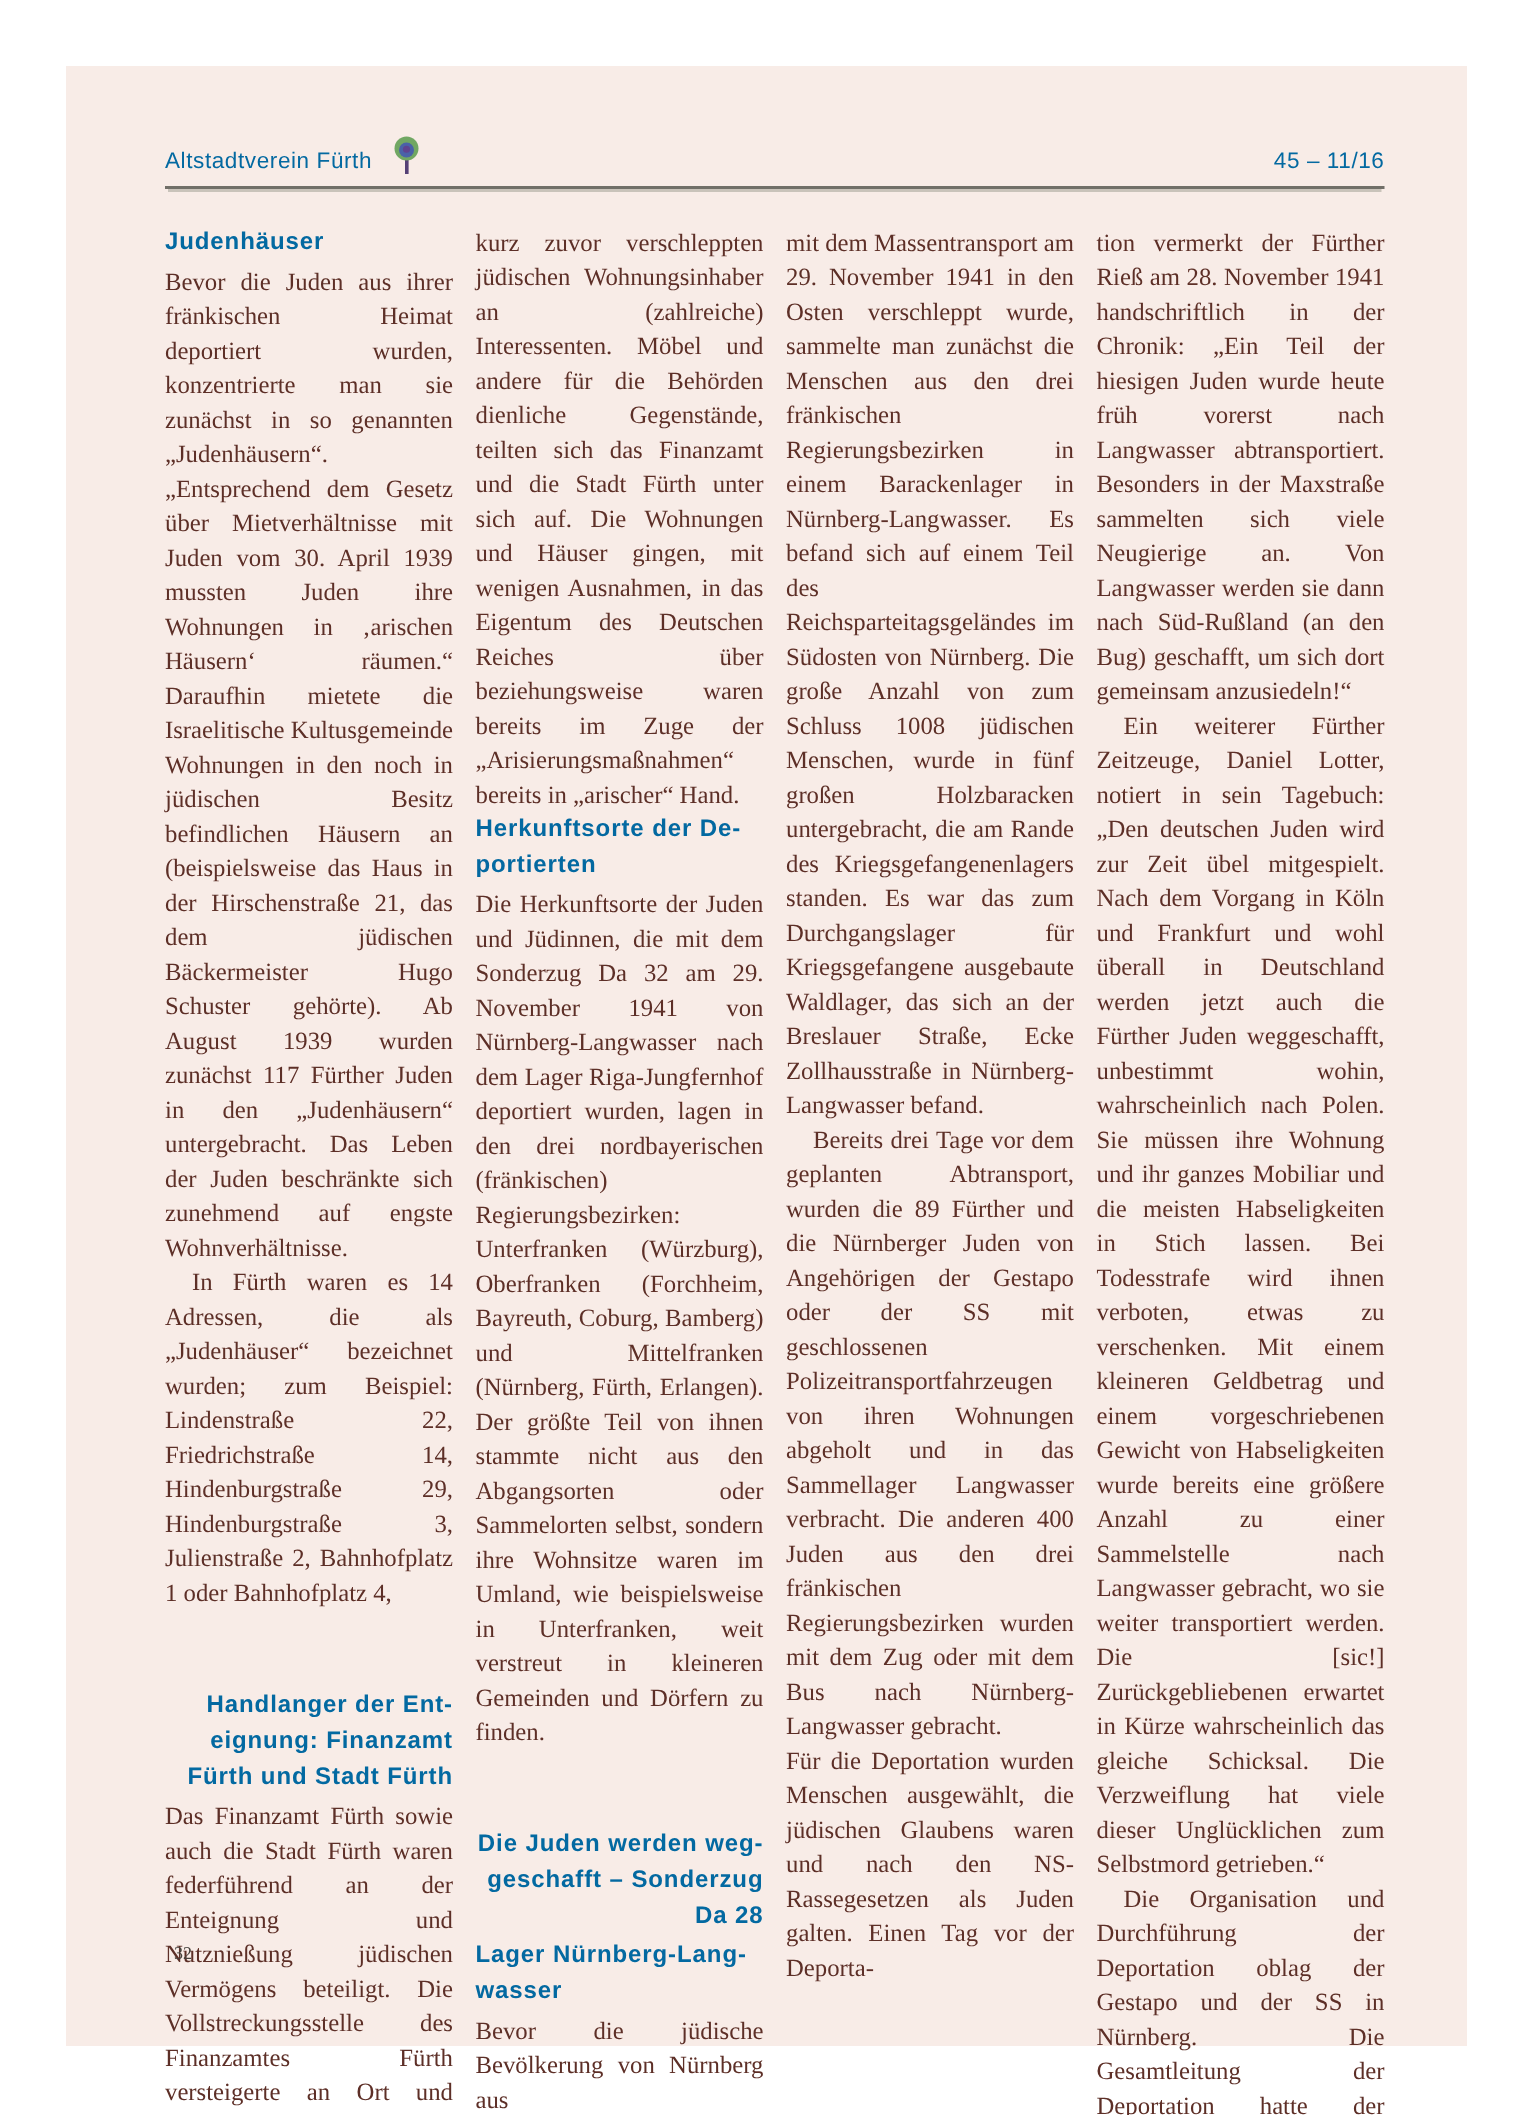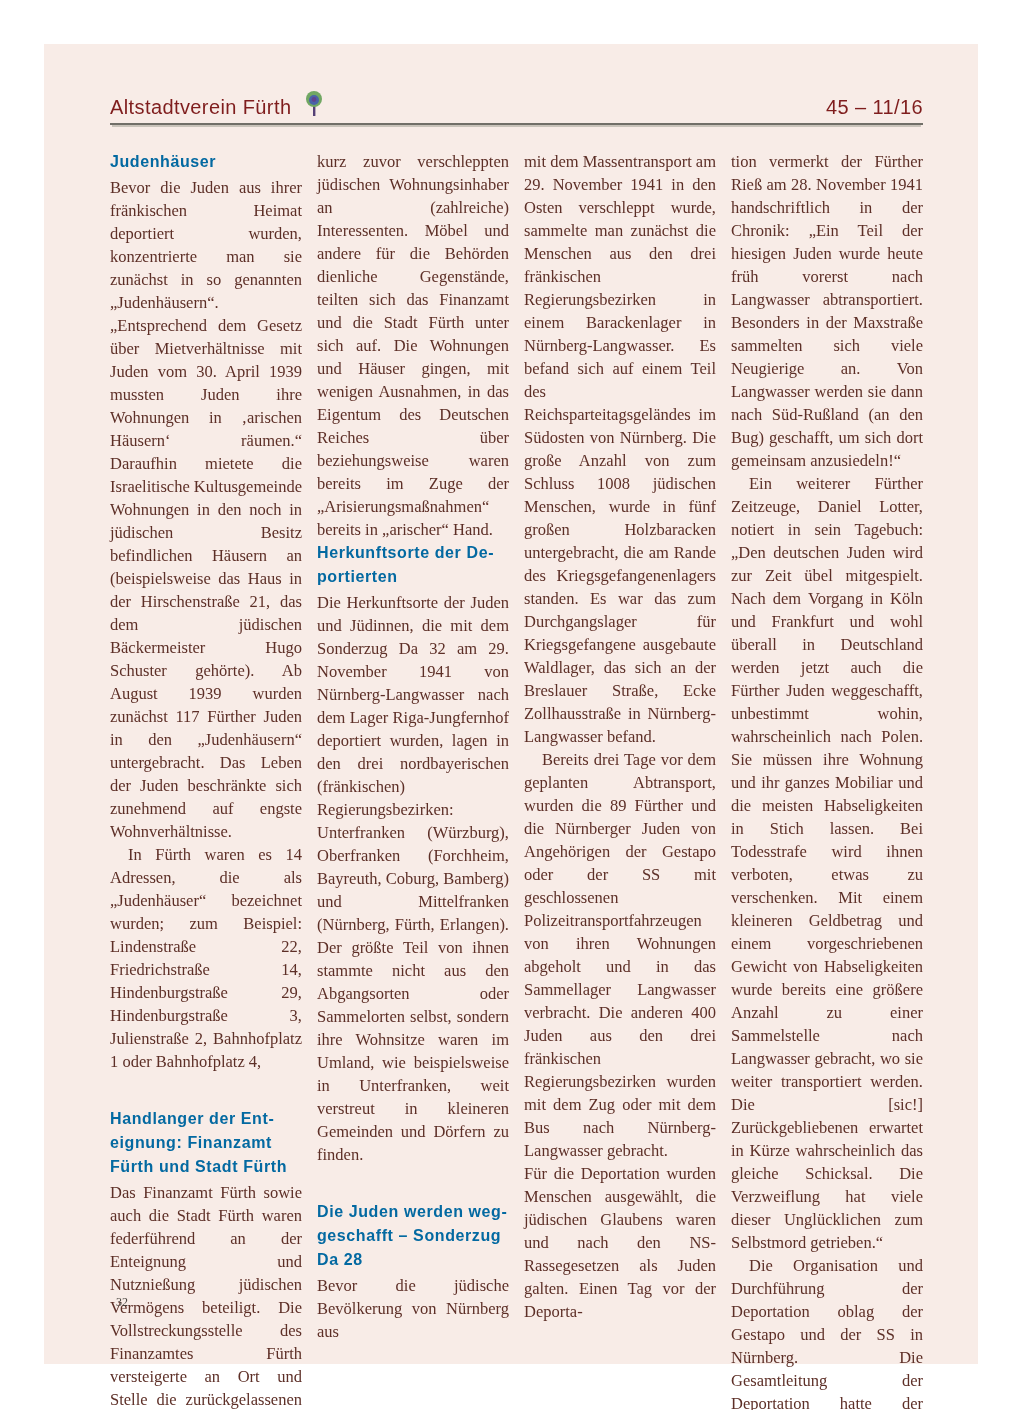--- a/index.html
+++ b/index.html
@@ -32,23 +32,23 @@
     width: 813px;
     display: flex;
     align-items: flex-end;
     padding-bottom: 7px;
     border-bottom: 2px solid #716f68;
     box-shadow: 0 4px 0 -2px #c9c3ba;
   }
   .page-header .title,
   .page-header .issue {
     font-family: "Liberation Sans", sans-serif;
-    font-size: 20px;
+    font-size: 15px;
     letter-spacing: 0.4px;
-    color: #7f1d1d;
+    color: #0369a1;
     line-height: 18px;
   }
   .page-header .issue {
     margin-left: auto;
   }
   .logo {
     margin-left: 14px;
     margin-bottom: -6px;
   }
   .columns {
@@ -81,21 +81,21 @@
     line-height: 24px;
     letter-spacing: 0.6px;
     color: #0369a1;
     margin: 0 0 2px 0;
     white-space: pre-line;
     text-align: left;
     hyphens: none;
     -webkit-hyphens: none;
   }
   .heading.mt-md { }
-  .heading.mt-lg { margin-top: 34px; }
+  .heading.mt-lg { margin-top: 52px; text-align: right; }
   .page-footer {
     position: absolute;
     left: 72px;
     bottom: 54px;
     font-family: "Liberation Serif", serif;
     font-size: 12px;
     color: #45413c;
   }
 </style>
 </head>
@@ -130,20 +130,22 @@
       </div>
 
       <div class="col">
         <p>kurz zuvor verschleppten jüdischen Wohnungsinhaber an (zahlreiche) Interessenten. Möbel und andere für die Behörden dienliche Gegenstände, teilten sich das Finanzamt und die Stadt Fürth unter sich auf. Die Wohnungen und Häuser gingen, mit wenigen Ausnahmen, in das Eigentum des Deutschen Reiches über beziehungsweise waren bereits im Zuge der „Arisierungsmaßnahmen“ bereits in „arischer“ Hand.</p>
         <h3 class="heading mt-md">Herkunftsorte der De-
 portierten</h3>
         <p>Die Herkunftsorte der Juden und Jüdinnen, die mit dem Sonderzug Da 32 am 29. November 1941 von Nürnberg-Langwasser nach dem Lager Riga-Jungfernhof deportiert wurden, lagen in den drei nordbayerischen (fränkischen) Regierungsbezirken: Unterfranken (Würzburg), Oberfranken (Forchheim, Bayreuth, Coburg, Bamberg) und Mittelfranken (Nürnberg, Fürth, Erlangen). Der größte Teil von ihnen stammte nicht aus den Abgangsorten oder Sammelorten selbst, sondern ihre Wohnsitze waren im Umland, wie beispielsweise in Unterfranken, weit verstreut in kleineren Gemeinden und Dörfern zu finden.</p>
         <h3 class="heading mt-lg">Die Juden werden weg-
 geschafft – Sonderzug
 Da 28</h3>
+        <h3 class="heading mt-md">Lager Nürnberg-Lang-
+wasser</h3>
         <p>Bevor die jüdische Bevölkerung von Nürnberg aus</p>
       </div>
 
       <div class="col">
         <p>mit dem Massentransport am 29. November 1941 in den Osten verschleppt wurde, sammelte man zunächst die Menschen aus den drei fränkischen Regierungsbezirken in einem Barackenlager in Nürnberg-Langwasser. Es befand sich auf einem Teil des Reichsparteitagsgeländes im Südosten von Nürnberg. Die große Anzahl von zum Schluss 1008 jüdischen Menschen, wurde in fünf großen Holzbaracken untergebracht, die am Rande des Kriegsgefangenenlagers standen. Es war das zum Durchgangslager für Kriegsgefangene ausgebaute Waldlager, das sich an der Breslauer Straße, Ecke Zollhausstraße in Nürnberg-Langwasser befand.</p>
         <p class="indent">Bereits drei Tage vor dem geplanten Abtransport, wurden die 89 Fürther und die Nürnberger Juden von Angehörigen der Gestapo oder der SS mit geschlossenen Polizeitransportfahrzeugen von ihren Wohnungen abgeholt und in das Sammellager Langwasser verbracht. Die anderen 400 Juden aus den drei fränkischen Regierungsbezirken wurden mit dem Zug oder mit dem Bus nach Nürnberg-Langwasser gebracht.</p>
         <p>Für die Deportation wurden Menschen ausgewählt, die jüdischen Glaubens waren und nach den NS-Rassegesetzen als Juden galten. Einen Tag vor der Deporta-</p>
       </div>
 
       <div class="col">

